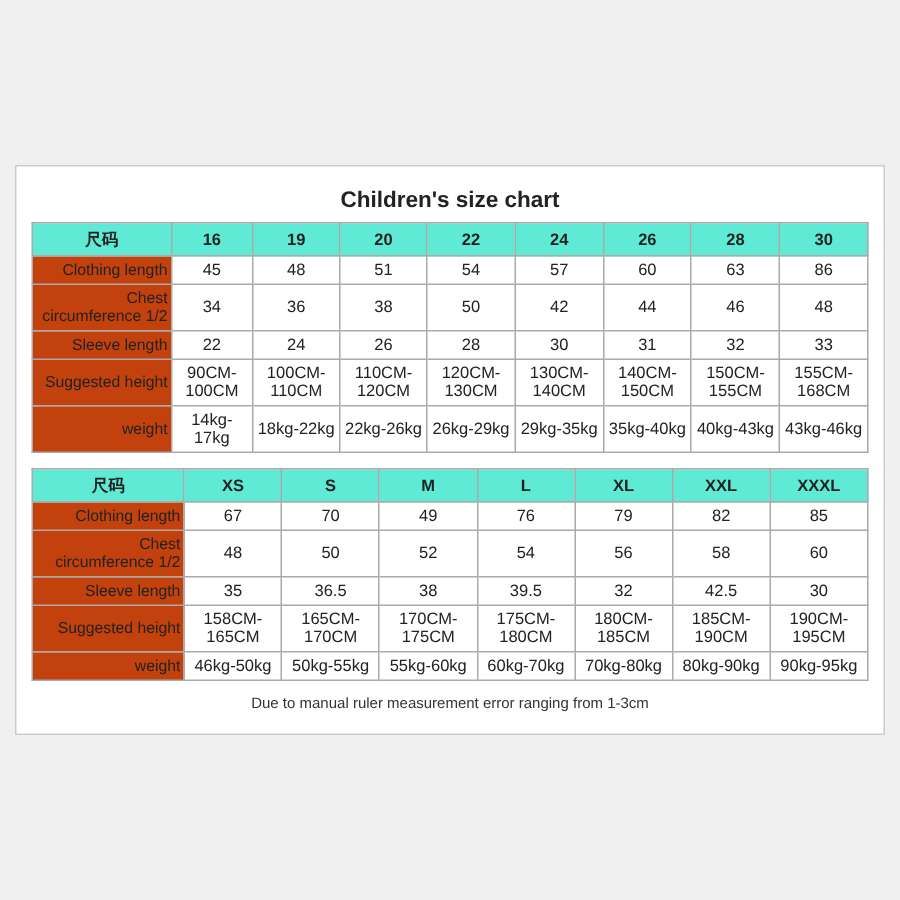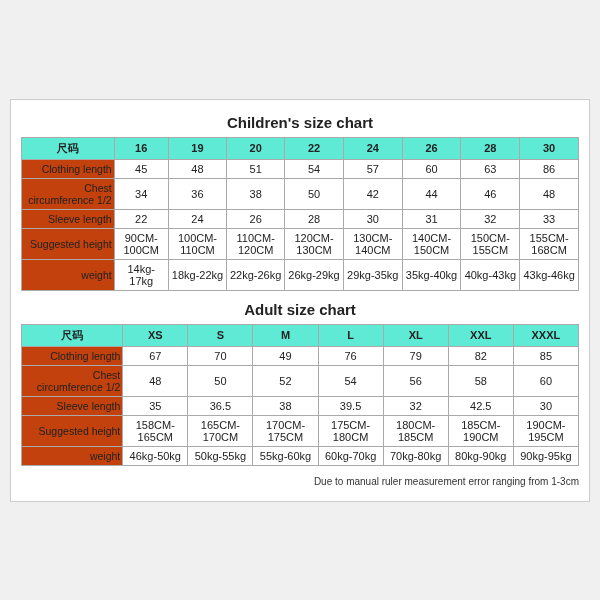--- a/index.html
+++ b/index.html
@@ -42,21 +42,21 @@
       background: #5eead4;
       font-weight: bold;
     }
     td.row-label {
       text-align: right;
       padding-left: 4px;
       font-size: 10.5px;
       background: #c2410c;
     }
     .note {
-      text-align: right;
+      text-align: center;
       font-size: 10px;
       color: #333;
       margin-top: 4px;
     }
   </style>
 </head>
 <body>
 
 <div class="container">
 
@@ -127,21 +127,20 @@
           <td>22kg-26kg</td>
           <td>26kg-29kg</td>
           <td>29kg-35kg</td>
           <td>35kg-40kg</td>
           <td>40kg-43kg</td>
           <td>43kg-46kg</td>
         </tr>
       </tbody>
   </table>
 
-  <div class="chart-title">Adult size chart</div>
   <table>
     <thead>
       <tr id="adult-header-row">
           <th>尺码</th>
           <th>XS</th>
           <th>S</th>
           <th>M</th>
           <th>L</th>
           <th>XL</th>
           <th>XXL</th>

